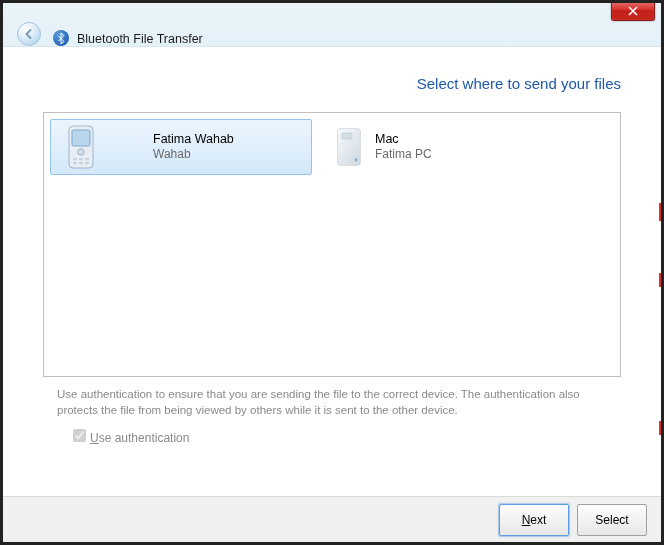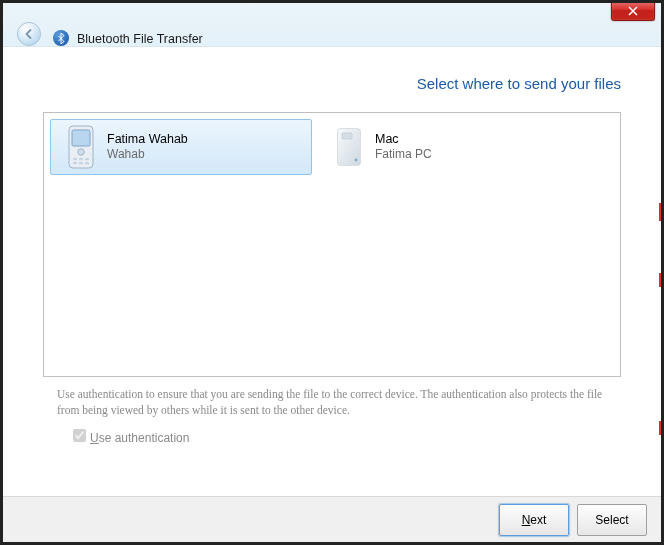--- a/index.html
+++ b/index.html
@@ -86,34 +86,34 @@
     height: 56px;
     display: flex;
     align-items: center;
     padding: 4px 8px;
     border: 1px solid transparent;
     border-radius: 2px;
   }
   .device-item.selected {
     background: linear-gradient(to bottom, #ecf5fd 0%, #d3e8fa 100%);
     border: 1px solid #94c3ec;
+    gap: 46px;
   }
   .device-icon-wrap {
     width: 44px;
     display:flex;align-items:center;justify-content:center;
   }
   .device-text { flex:1; padding-left: 4px; line-height:1.3; }
   .device-name { font-size: 12.5px; color:#000; }
   .device-type { font-size: 12px; color:#6a6a6a; }
   .hint-text {
     color: #8a8a8a;
     font-size: 11.5px;
     line-height: 1.35;
     padding: 10px 4px 6px 14px;
-    font-family: Liberation Serif, serif;
   }
   .auth-row {
     padding: 2px 0 0 26px;
     display:flex;align-items:flex-end;
     color:#8a8a8a;
     font-size: 12px;
   }
   .auth-row input[type=checkbox]{
     margin-right: 4px;
     accent-color: #8a8a8a;

